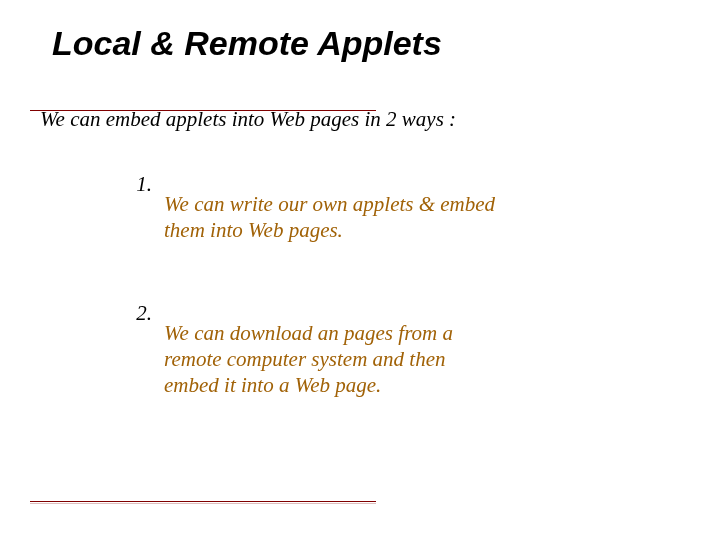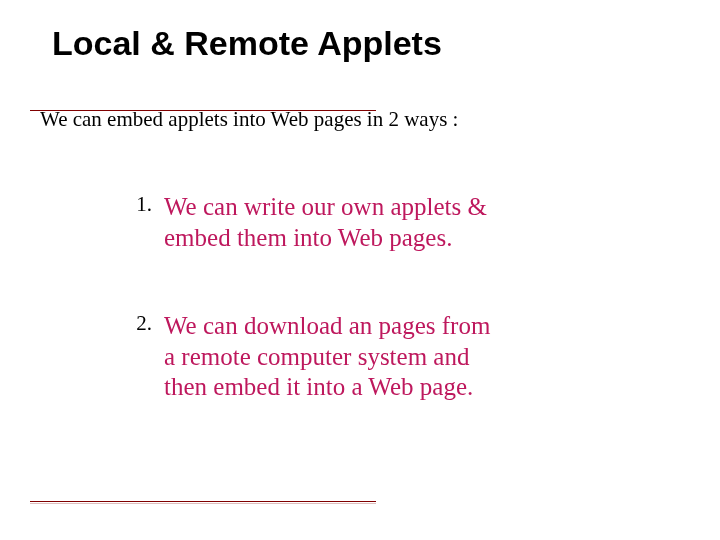--- a/index.html
+++ b/index.html
@@ -10,20 +10,21 @@
       font-family: "Times New Roman", Times, serif;
       color: #000;
       position: relative;
       overflow: hidden;
     }
     .slide {
       width: 576px;
       height: 540px;
       padding: 24px 40px 0 40px;
       position: relative;
+      font-style: italic;
     }
     .title {
       font-family: Verdana, Geneva, sans-serif;
       font-weight: 700;
       font-size: 34px;
       color: #000;
       padding-left: 12px;
       padding-bottom: 16px;
     }
     .title-underline {
@@ -31,42 +32,43 @@
       left: 30px;
       right: 200px;
       top: 110px;
       height: 1px;
       background: #800000;
     }
     .intro {
       font-size: 21px;
       color: #000;
       margin-top: 28px;
-      margin-bottom: 60px;
+      margin-bottom: 40px;
       line-height: 1.2;
     }
     .list {
       margin-left: 90px;
       margin-right: 40px;
     }
     .item {
       display: flex;
       gap: 12px;
       margin-bottom: 58px;
     }
     .num {
       font-size: 21px;
       color: #000;
       min-width: 22px;
       text-align: right;
     }
     .txt {
-      font-size: 25px;
-      color: #be185d;
+      font-size: 21px;
+      color: #a16207;
       line-height: 1.22;
+      margin-top: 20px;
     }
     .footer-line {
       position: absolute;
       left: 30px;
       right: 200px;
       bottom: 38px;
       height: 1px;
       background: #800000;
     }
     .footer-shadow {

